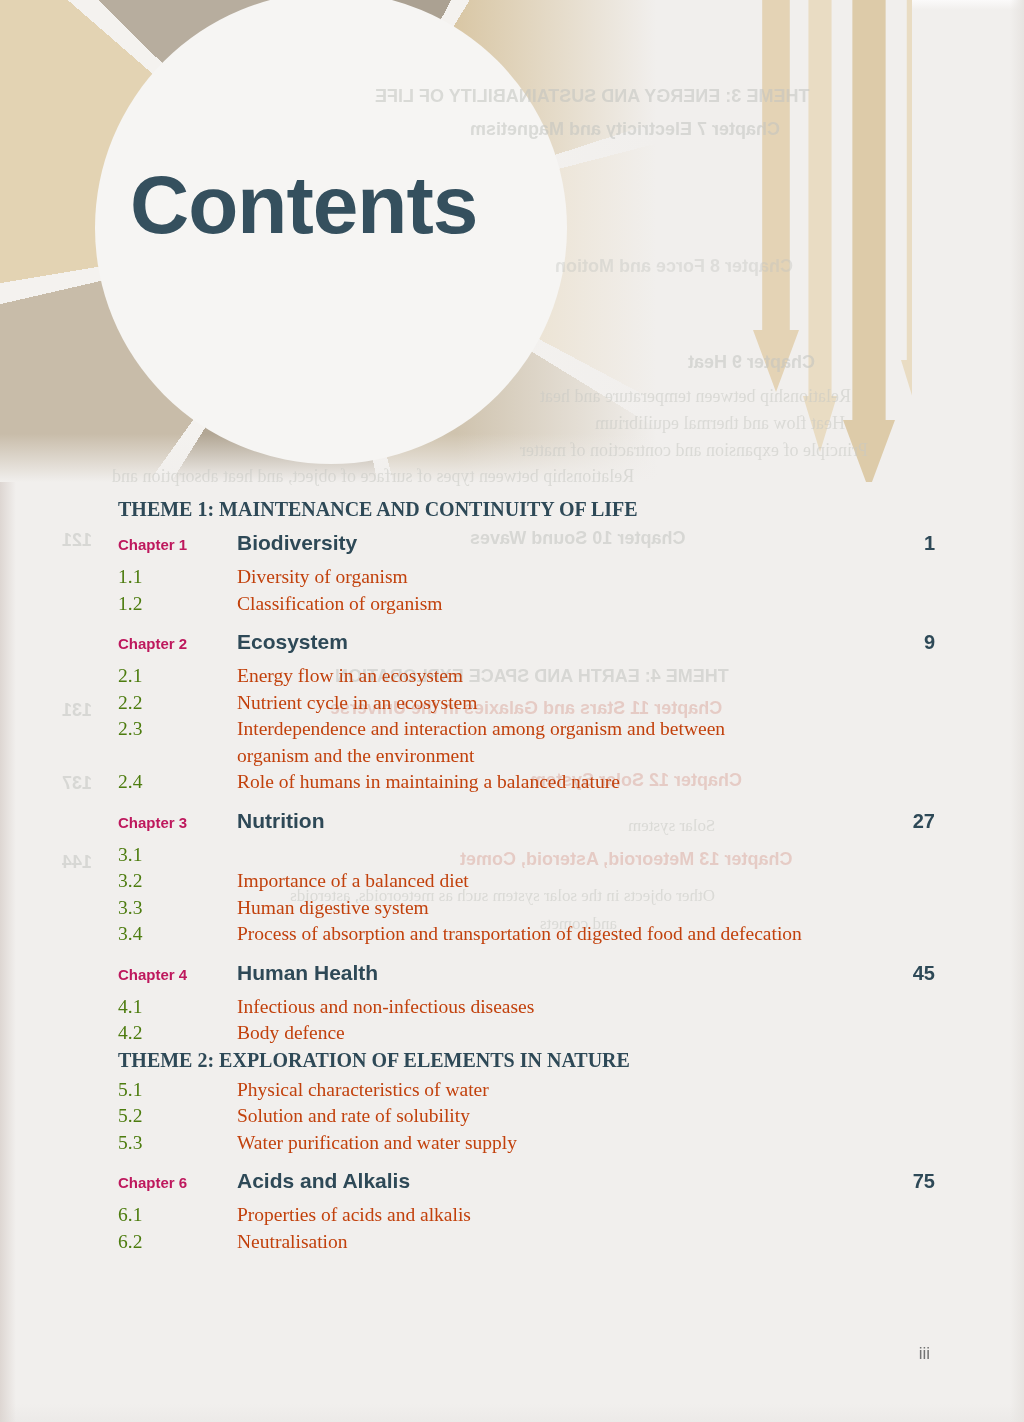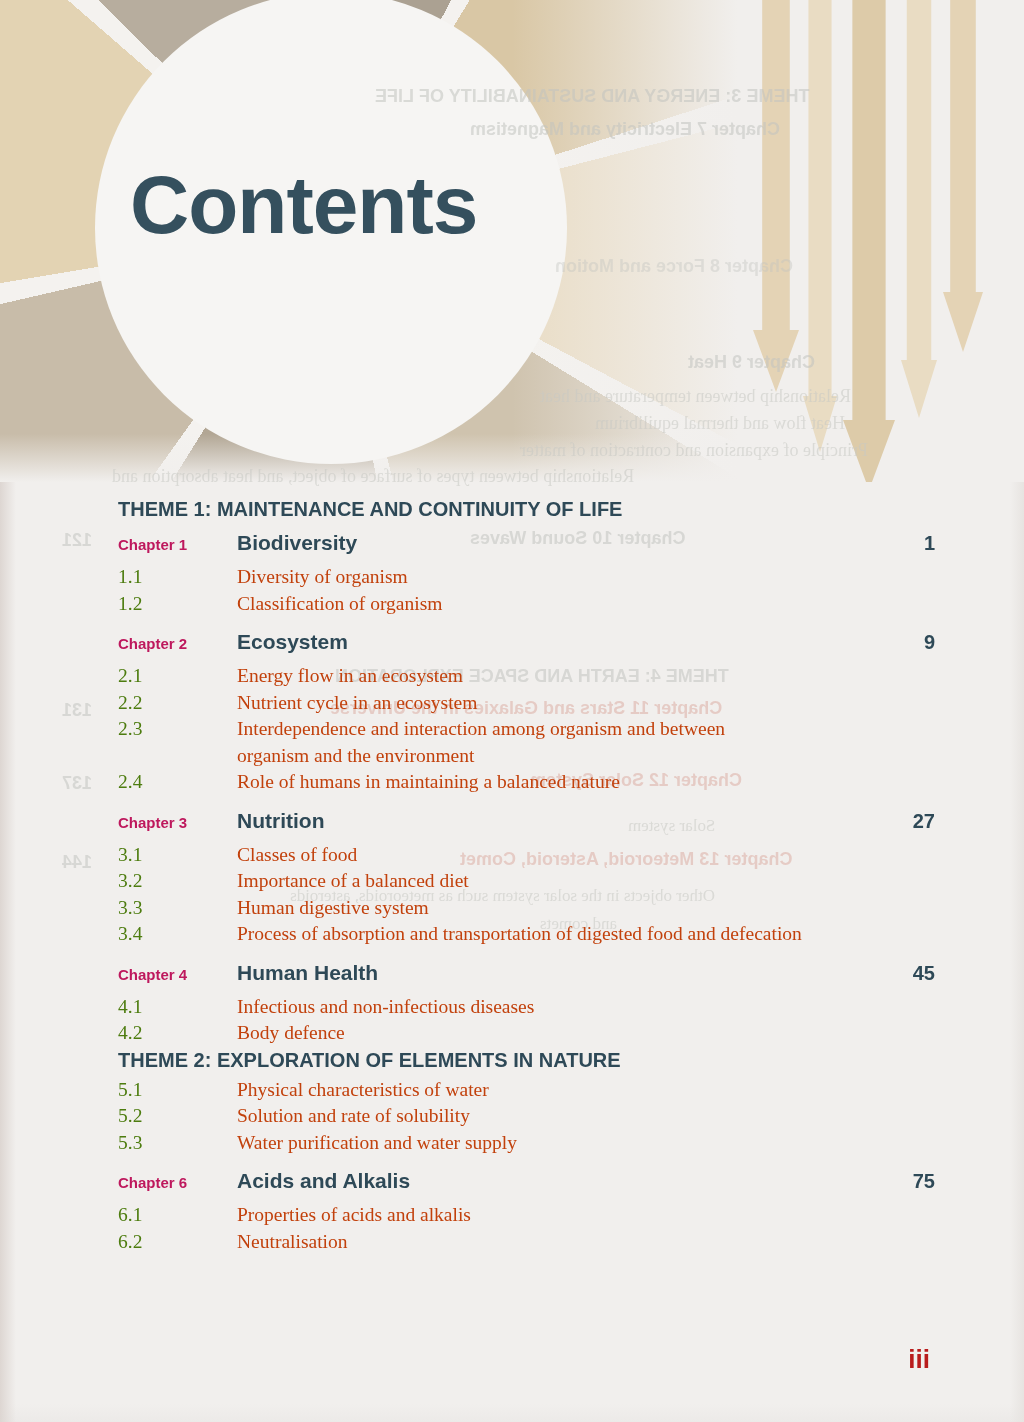--- a/index.html
+++ b/index.html
@@ -8,21 +8,21 @@
 
   
   .paper-edges{position:absolute;inset:0;z-index:0;pointer-events:none;
     background:
       linear-gradient(to right,#ddd6d2 0,rgba(221,214,210,0) 16px),
       linear-gradient(to left,#e7e4e1 0,rgba(231,228,225,0) 14px),
       linear-gradient(to bottom,#fbfafa 0,rgba(251,250,250,0) 10px),
       linear-gradient(to top,#eceae8 0,rgba(236,234,232,0) 18px);}
 
   
-  .deco{position:absolute;top:0;left:0;width:1024px;height:482px;z-index:1;overflow:hidden;}
+  .deco{position:absolute;top:0;left:0;width:912px;height:482px;z-index:1;overflow:hidden;}
   .pinwheel{position:absolute;top:-40px;left:-60px;width:820px;height:540px;
     background:conic-gradient(from 0deg at 390px 268px,
       #aba192 0deg 28deg, #f4f2ef 28deg 31.5deg,
       #d9c7a5 31.5deg 72deg, #f4f2ef 72deg 75.5deg,
       #e9dcc4 75.5deg 118deg, #f4f2ef 118deg 121.5deg,
       #cfc3ae 121.5deg 166deg, #f4f2ef 166deg 169.5deg,
       #b2a694 169.5deg 212deg, #f4f2ef 212deg 215.5deg,
       #c8bca9 215.5deg 257deg, #f4f2ef 257deg 260.5deg,
       #e3d3b3 260.5deg 311deg, #f4f2ef 311deg 314.5deg,
       #b7ad9e 314.5deg 357deg, #f4f2ef 357deg 360deg);}
@@ -49,34 +49,34 @@
       clip-path:polygon(18% 0,82% 0,82% calc(100% - 60px),100% calc(100% - 60px),50% 100%,0 calc(100% - 60px),18% calc(100% - 60px));}
 
   
   .bt{position:absolute;transform:scaleX(-1);white-space:nowrap;z-index:2;opacity:.55;}
   .bt-b{font-weight:bold;color:#c2c4c0;font-size:18px;}
   .bt-s{font-family:"Liberation Serif",serif;color:#c8c9c4;font-size:18px;}
   .bt-r{font-weight:bold;color:#ddafa5;font-size:18px;}
 
   
   .toc{position:absolute;left:118px;top:496px;width:817px;z-index:3;}
-  .theme-heading{font-size:20px;font-weight:bold;color:#2e4957;margin:0 0 4px 0;line-height:26px;}
+  .theme-heading{font-size:20px;font-weight:bold;color:#2e4957;margin:0 0 4px 0;line-height:26px;font-family:Liberation Serif, serif;}
   .theme-heading.t2{}
   .ch-row{display:grid;grid-template-columns:119px 1fr 70px;align-items:baseline;
     line-height:26px;margin-top:12px;margin-bottom:6px;}
   .ch-label{font-size:15px;font-weight:bold;color:#be185d;}
   .ch-title{font-size:21px;font-weight:bold;color:#2e4957;}
   .ch-page{font-size:20px;font-weight:bold;color:#2e4957;text-align:right;}
   .sec-row{display:grid;grid-template-columns:119px 1fr;align-items:baseline;line-height:26.5px;}
   .sec-num{font-family:"Liberation Serif",serif;font-size:19.5px;color:#4d7c0f;}
   .sec-text{font-family:"Liberation Serif",serif;font-size:19.5px;color:#c2410c;max-width:560px;}
   .sec-text.wide{max-width:700px;}
 
   .folio{position:absolute;right:94px;top:1344px;z-index:3;
-    font-size:26px;font-weight:bold;color:#b91c1c;}
+    font-size:17px;font-weight:normal;color:#737373;}
 </style>
 </head>
 <body>
 
 <div class="paper-edges"></div>
 
 <div class="deco">
   <div class="pinwheel"></div>
   <div class="pin-fade-r"></div>
   <div class="pin-fade-b"></div>
@@ -150,21 +150,20 @@
     <span class="sec-text">Role of humans in maintaining a balanced nature</span>
   </div>
 
   <div class="ch-row">
     <span class="ch-label">Chapter 3</span>
     <span class="ch-title">Nutrition</span>
     <span class="ch-page">27</span>
   </div>
   <div class="sec-row">
     <span class="sec-num">3.1</span>
-    <span class="sec-text">Classes of food</span>
   </div>
   <div class="sec-row">
     <span class="sec-num">3.2</span>
     <span class="sec-text">Importance of a balanced diet</span>
   </div>
   <div class="sec-row">
     <span class="sec-num">3.3</span>
     <span class="sec-text">Human digestive system</span>
   </div>
   <div class="sec-row">

